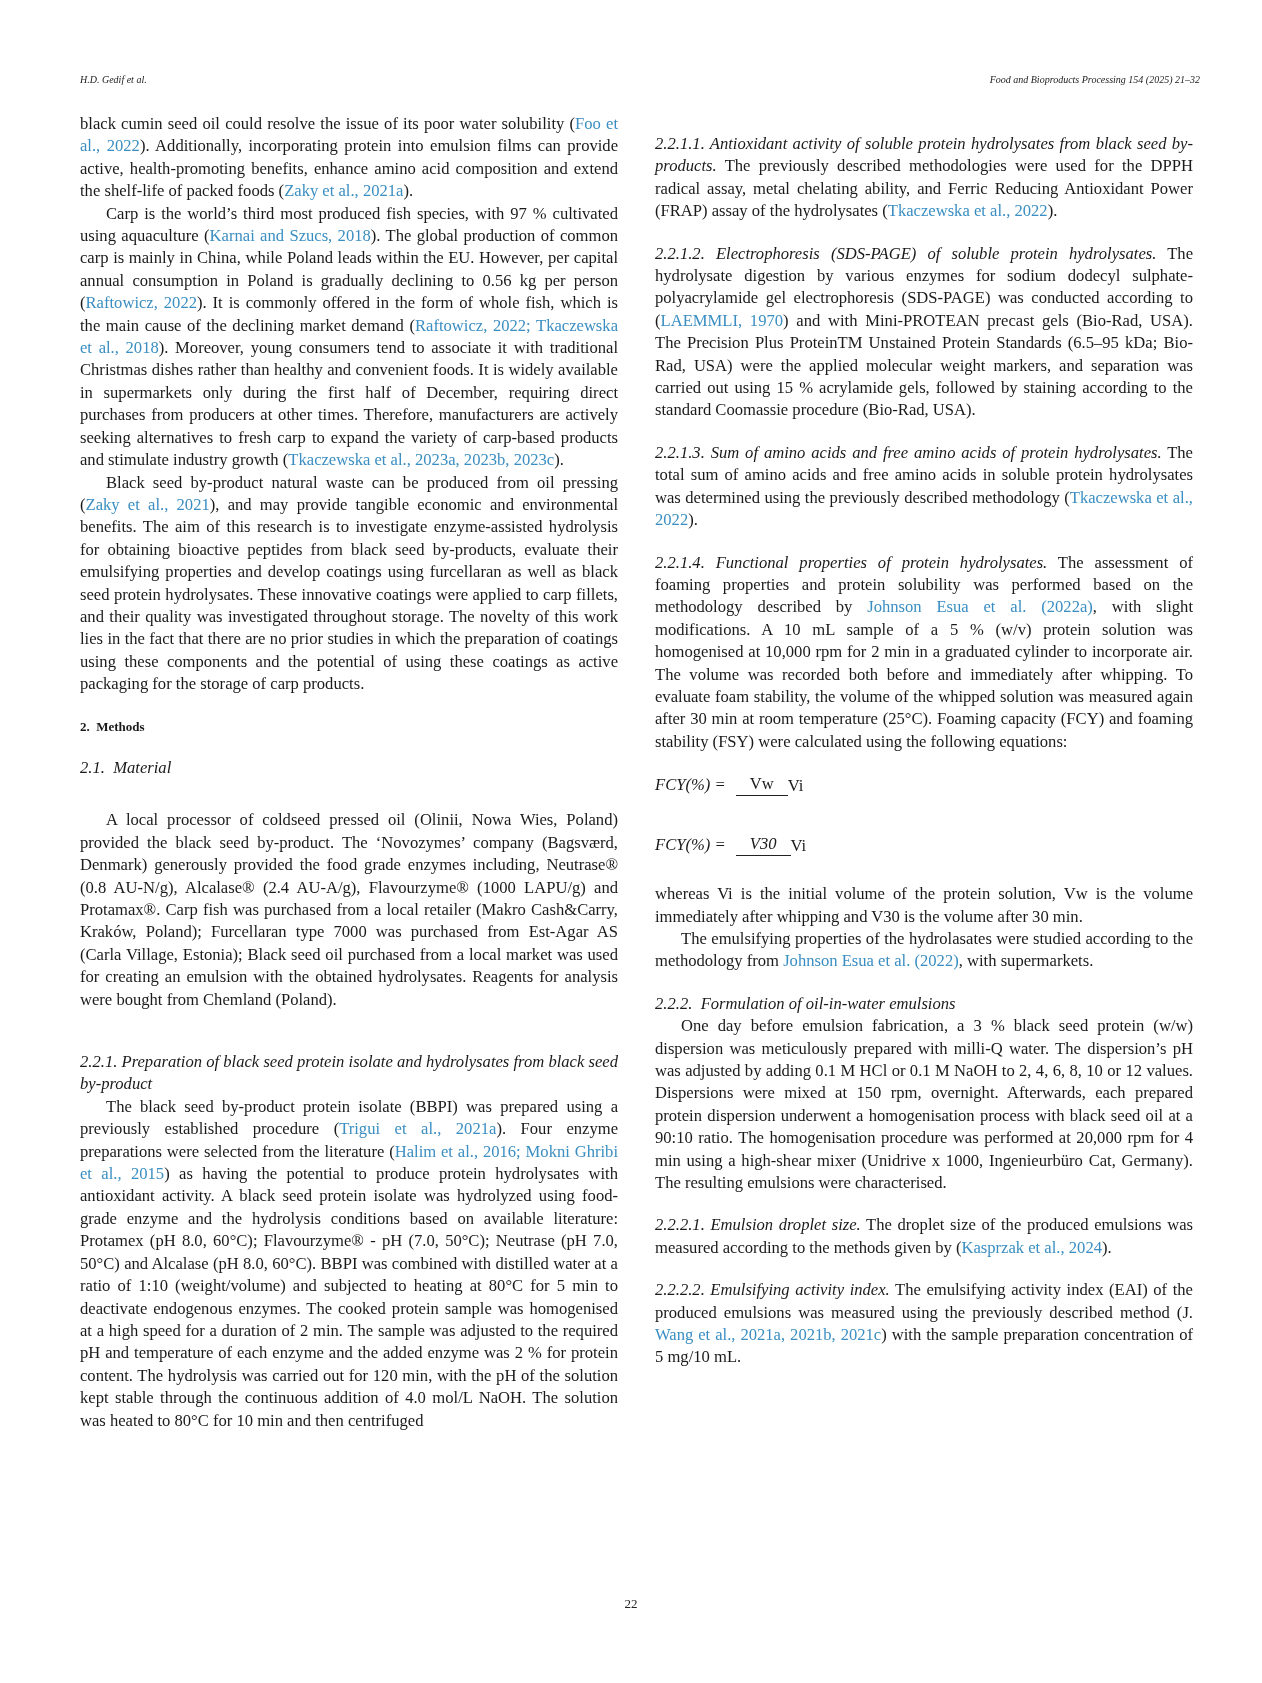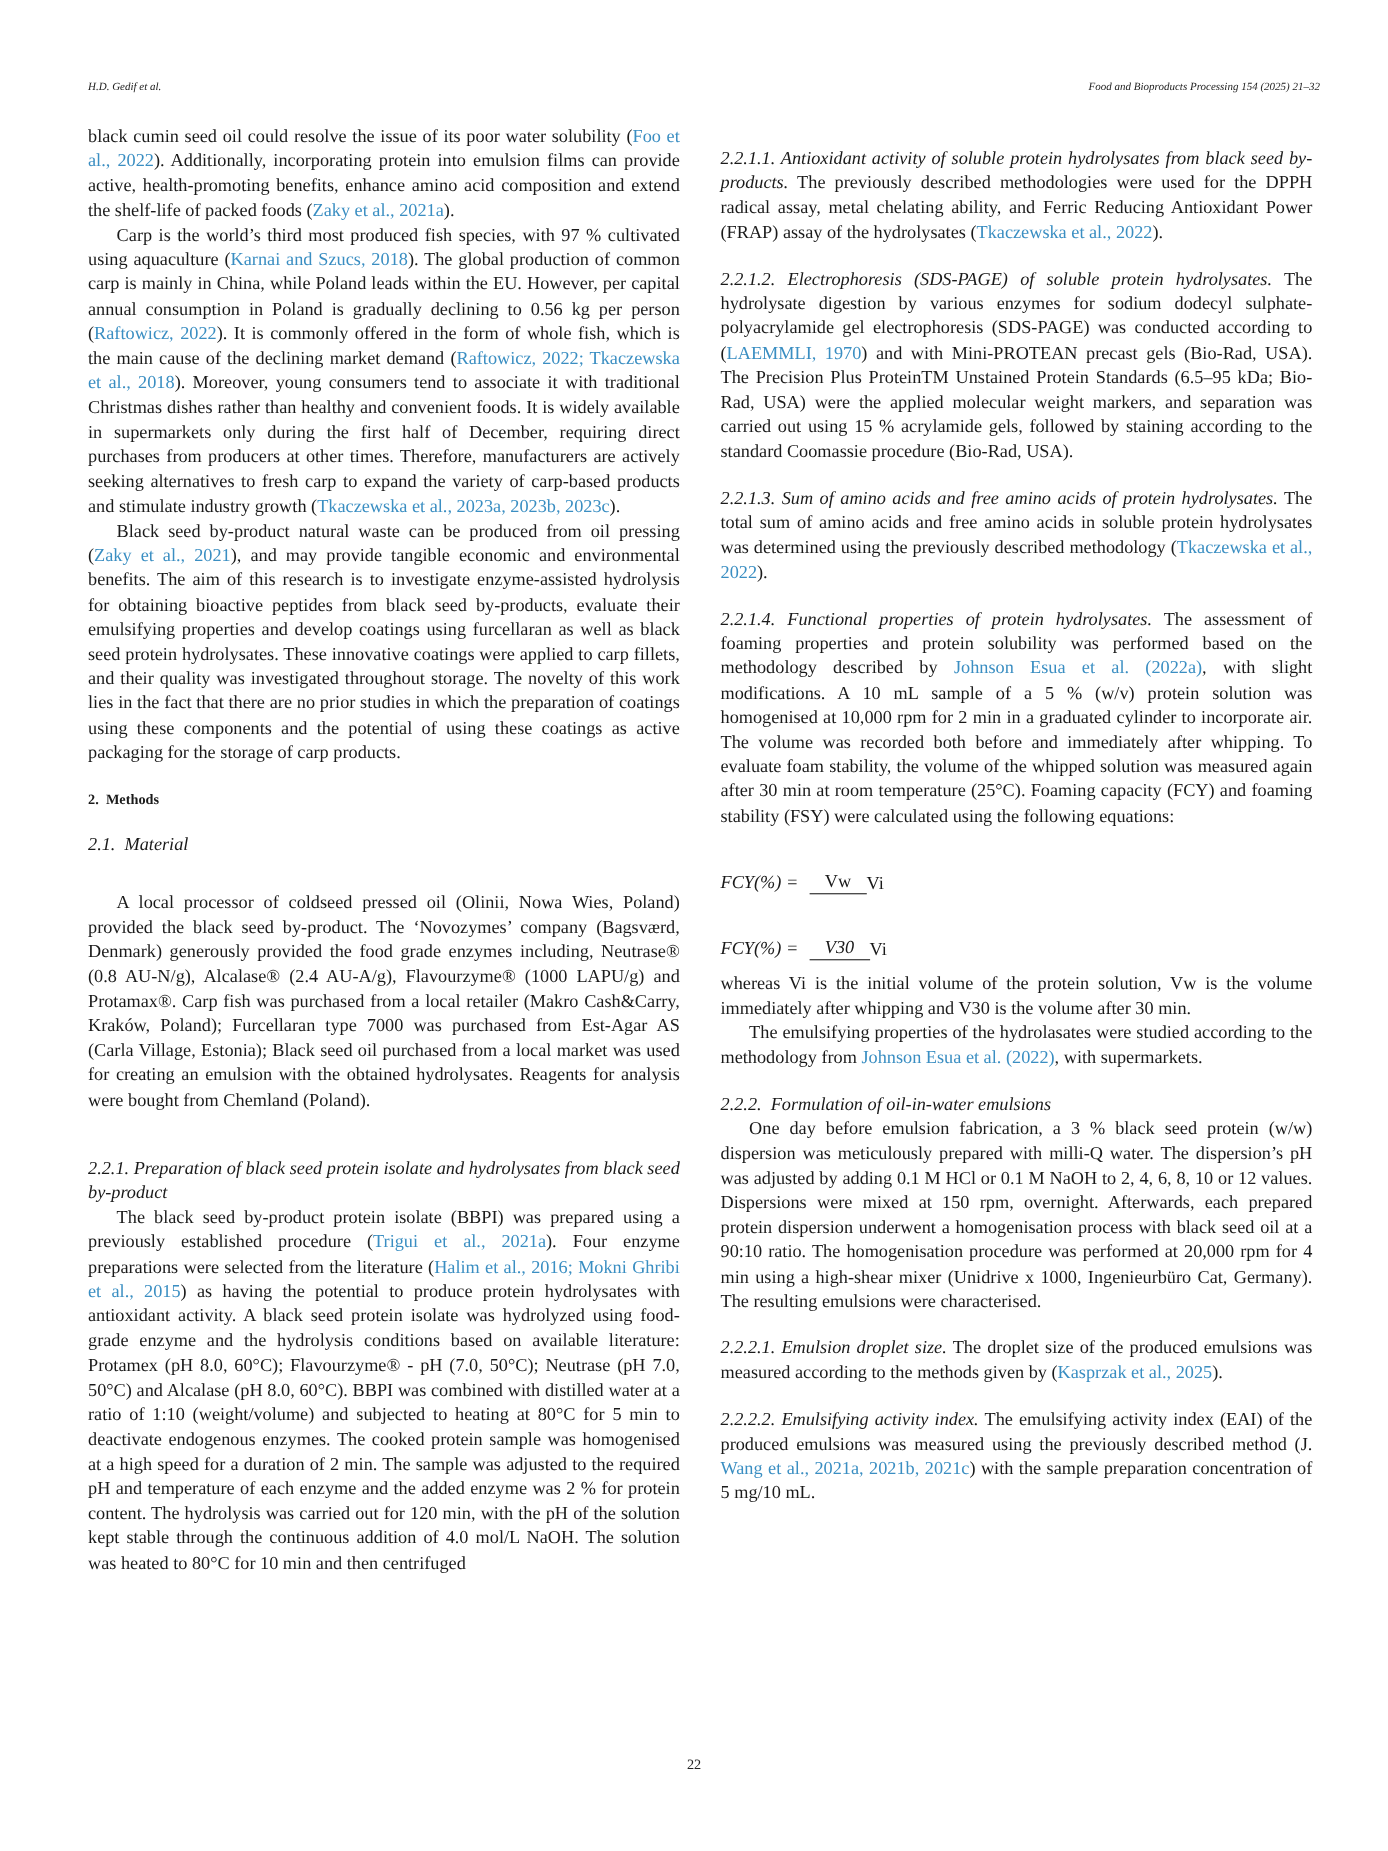--- a/index.html
+++ b/index.html
@@ -22,21 +22,21 @@
   .col-right { left: 655px; }
   p { margin: 0; }
   p.indent { text-indent: 26px; }
   a.cite { color: #3a8ec2; text-decoration: none; }
   .sec-heading { font-weight: bold; font-size: 13px; margin: 0; }
   .subsec-heading { font-style: italic; margin: 0; }
   .subsubsec-heading { font-style: italic; margin: 0; text-align: left; }
   .runin { font-style: italic; }
   .gap-l { height: 22px; }
   .eq {
-    display: flex; align-items: flex-end; height: 56px; font-size: 16.6px;
+    display: flex; align-items: center; height: 56px; font-size: 16.6px;
   }
   .eq .lhs { font-style: italic; white-space: pre; }
   .eq .frac { display: inline-flex; flex-direction: row; align-items: center; margin-left: 6px; }
   .eq .num { padding: 0 14px 1px 14px; border-bottom: 1px solid #222; line-height: 20px; }
   .eq .num.it { font-style: italic; }
   .eq .den { line-height: 20px; padding-top: 1px; }
   .page-number {
     position: absolute; top: 1596px; left: 0; width: 1262px; text-align: center; font-size: 13px; color: #222;
   }
 </style>
@@ -99,19 +99,19 @@
 
   <div style="height:10px"></div>
   <p>whereas Vi is the initial volume of the protein solution, Vw is the volume immediately after whipping and V30 is the volume after 30 min.</p>
   <p class="indent"><span>The emulsifying properties of the hydrolasates were studied according to the methodology from </span><a class="cite">Johnson Esua et al. (2022)</a><span>, with supermarkets.</span></p>
 
   <div class="gap-l" style="height:20px"></div>
   <p class="subsubsec-heading" style="white-space:pre">2.2.2.  Formulation of oil-in-water emulsions</p>
   <p class="indent">One day before emulsion fabrication, a 3 % black seed protein (w/w) dispersion was meticulously prepared with milli-Q water. The dispersion’s pH was adjusted by adding 0.1 M HCl or 0.1 M NaOH to 2, 4, 6, 8, 10 or 12 values. Dispersions were mixed at 150 rpm, overnight. Afterwards, each prepared protein dispersion underwent a homogenisation process with black seed oil at a 90:10 ratio. The homogenisation procedure was performed at 20,000 rpm for 4 min using a high-shear mixer (Unidrive x 1000, Ingenieurbüro Cat, Germany). The resulting emulsions were characterised.</p>
 
   <div class="gap-l" style="height:20px"></div>
-  <p><span class="runin">2.2.2.1.  Emulsion droplet size.</span><span>  The droplet size of the produced emulsions was measured according to the methods given by (</span><a class="cite">Kasprzak et al., 2025</a><span>).</span></p>
+  <p><span class="runin">2.2.2.1.  Emulsion droplet size.</span><span>  The droplet size of the produced emulsions was measured according to the methods given by (</span><a class="cite">Kasprzak et al., 2024</a><span>).</span></p>
 
   <div class="gap-l" style="height:20px"></div>
   <p><span class="runin">2.2.2.2.  Emulsifying activity index.</span><span>  The emulsifying activity index (EAI) of the produced emulsions was measured using the previously described method (J. </span><a class="cite">Wang et al., 2021a, 2021b, 2021c</a><span>) with the sample preparation concentration of 5 mg/10 mL.</span></p>
 </div>
 
 <div class="page-number">22</div>
 
 </body></html>

